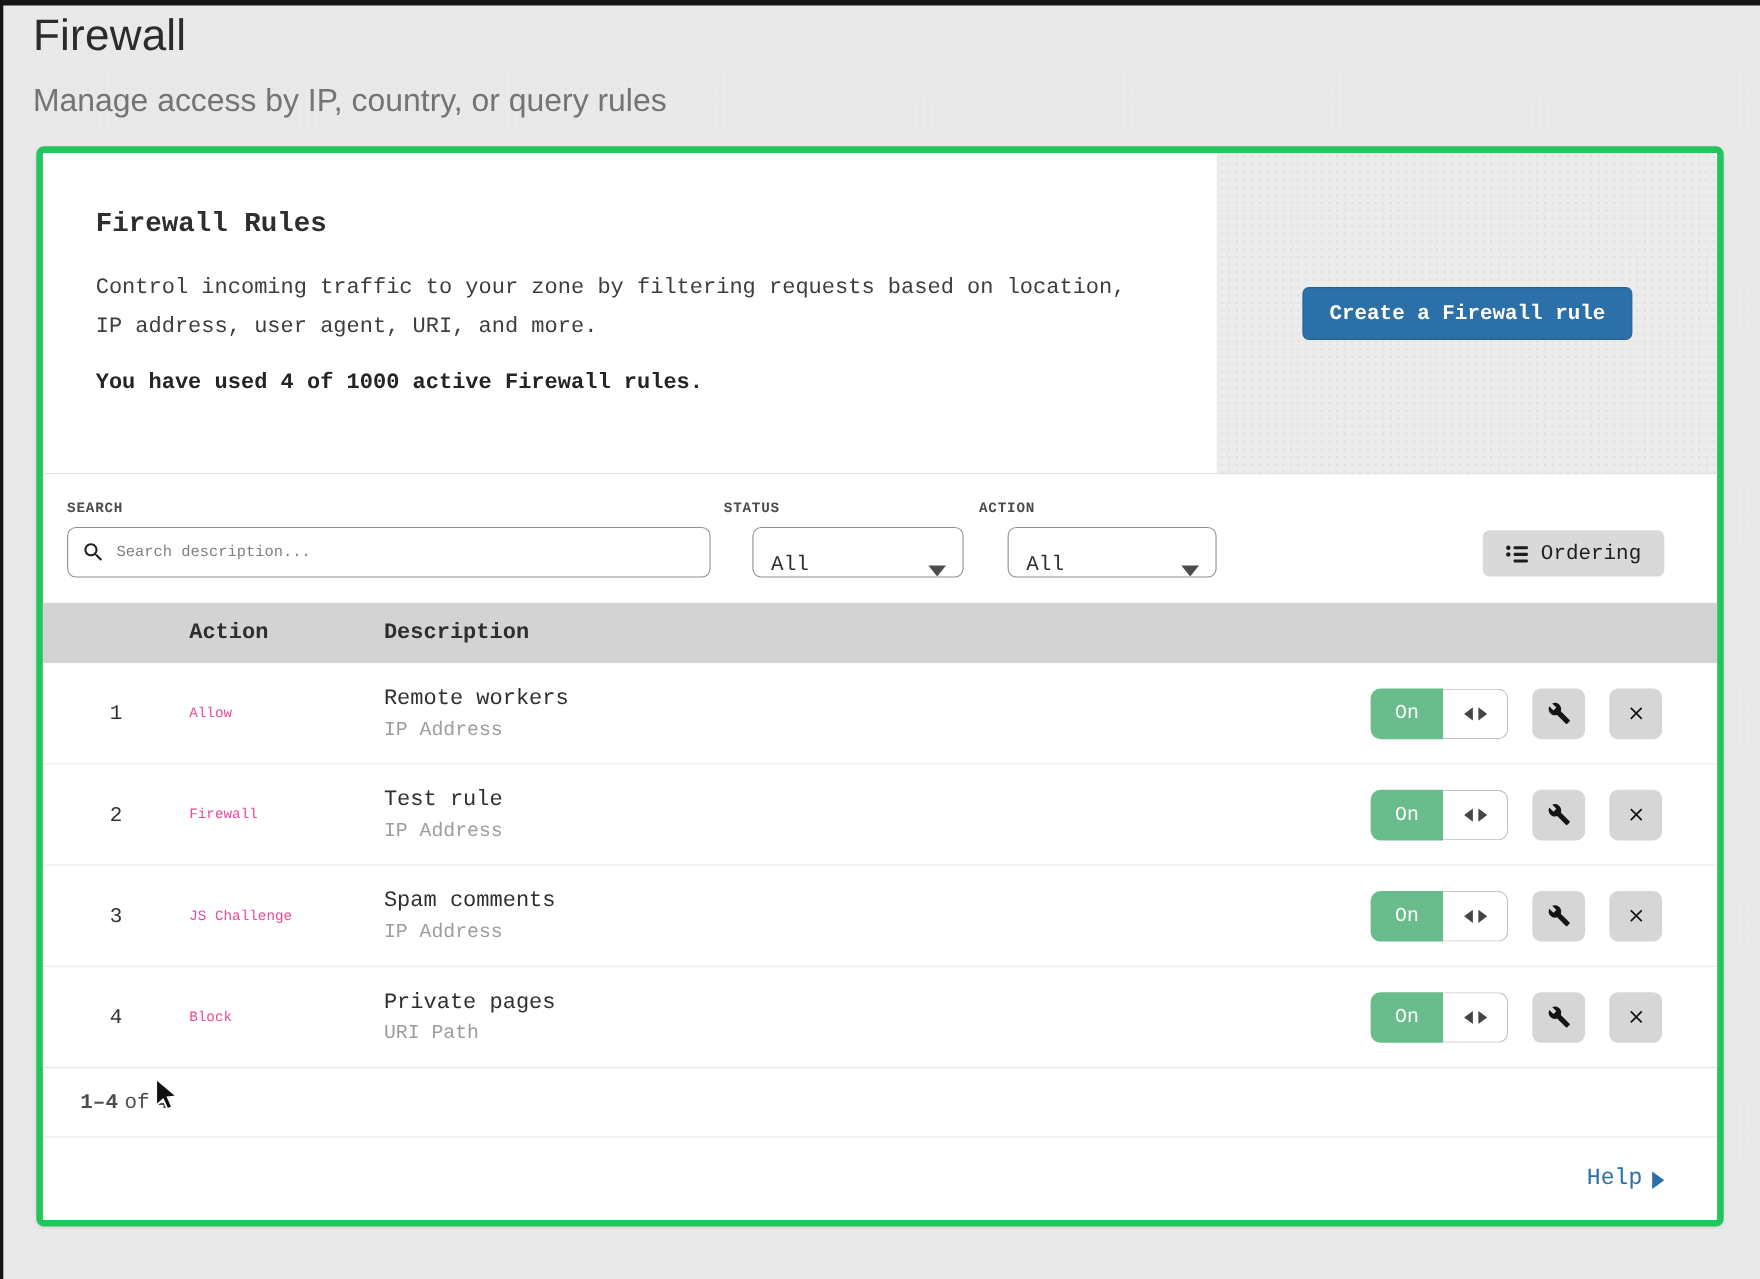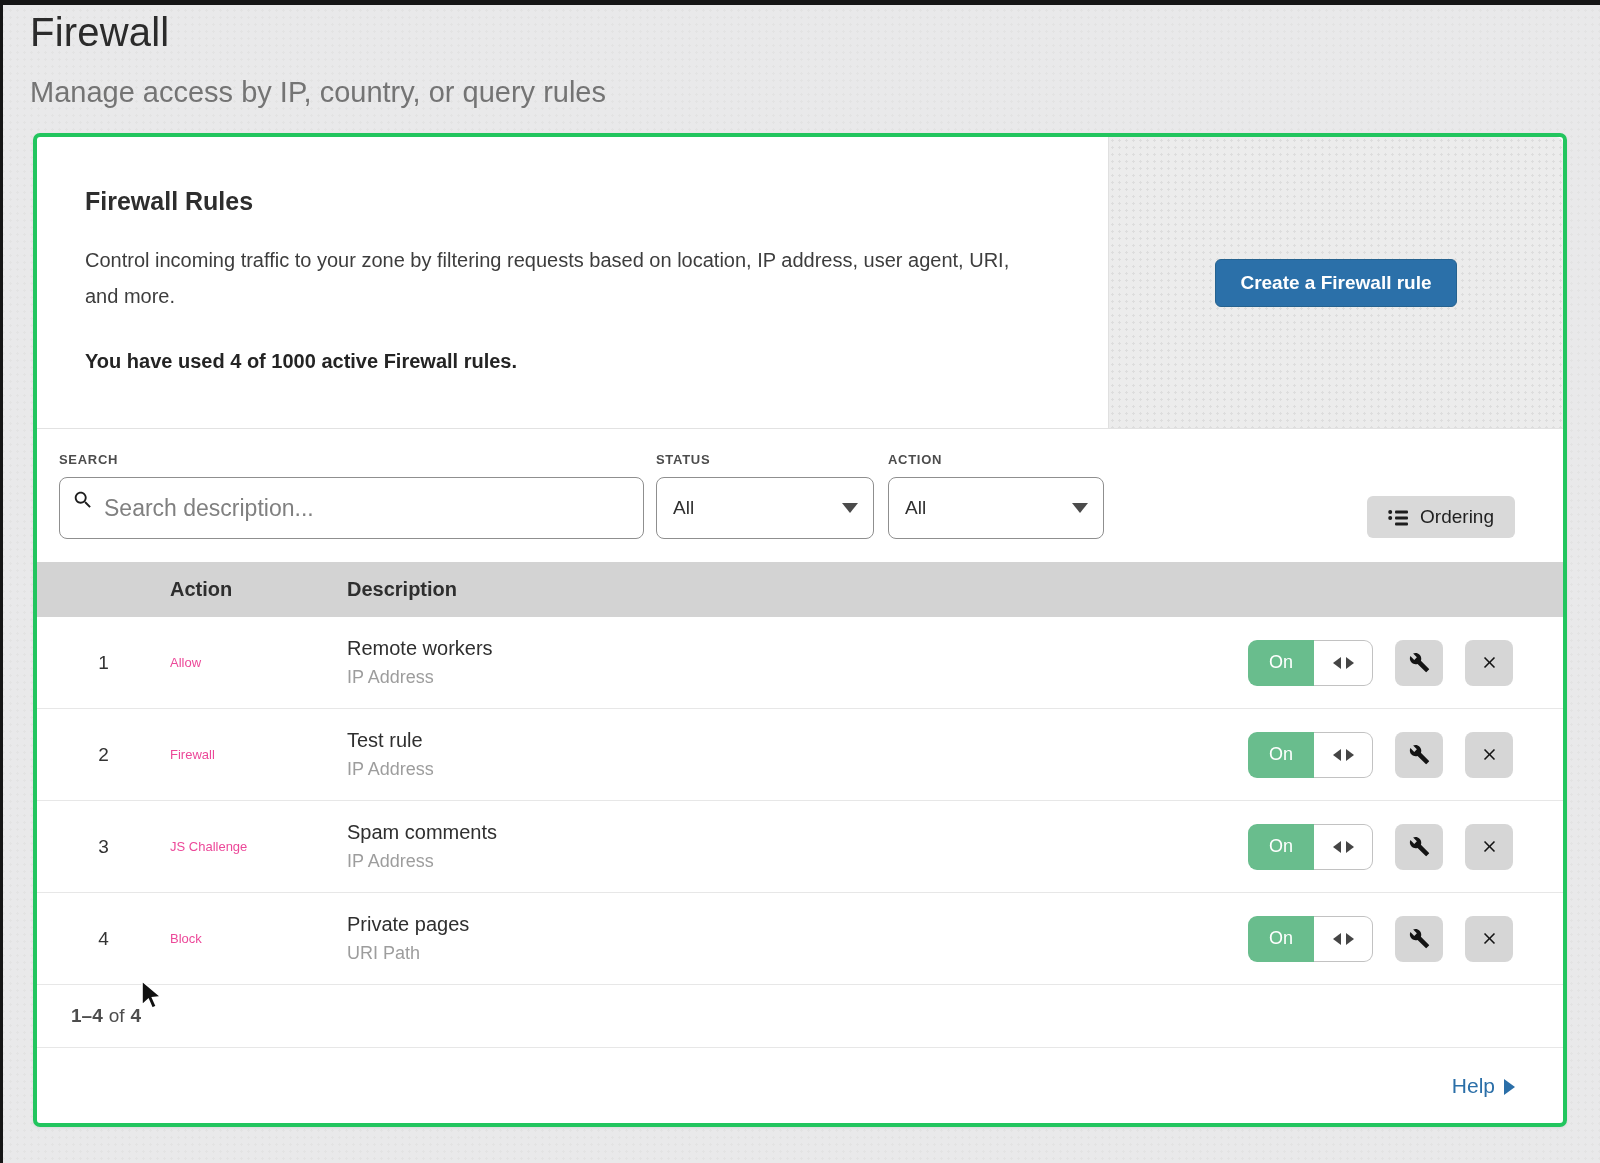--- a/index.html
+++ b/index.html
@@ -15,59 +15,59 @@
   .frame { position:absolute; inset:0; border-top:5px solid #161616; border-left:3px solid #161616; pointer-events:none; z-index:99; }
 
   
   .page-header { padding:10px 30px 24px; }
   .page-title { margin:0; font-size:40px; font-weight:500; color:#2b2b2b; letter-spacing:.2px; }
   .page-subtitle { margin:21px 0 0; font-size:29px; font-weight:400; color:#747474; }
 
   
   .card {
     margin:0 33px; background:#fff; border-radius:7px;
-    border:4px solid #22c55e; box-shadow:0 1px 3px rgba(0,0,0,.07);
+    border:6px solid #22c55e; box-shadow:0 1px 3px rgba(0,0,0,.07);font-family:Liberation Mono, monospace;
   }
 
   
   .card-top { display:flex; border-bottom:1px solid #e2e2e2; min-height:292px; }
   .card-top-left { flex:1; padding:50px 48px 40px; }
   .card-top-right {
     width:455px; border-left:1px solid #e0e0e0; border-radius:0 7px 0 0;
     background-color:#ececec;
     background-image: radial-gradient(circle, #dddddd 1px, transparent 1.3px);
     background-size: 7px 7px;
     display:flex; align-items:center; justify-content:center;
   }
   .rules-heading { margin:0 0 26px; font-size:25px; font-weight:700; color:#2e2e2e; }
   .rules-desc { margin:0; font-size:20px; line-height:1.82; color:#3d3d3d; max-width:950px; }
-  .rules-usage { margin:35px 0 0; font-size:20px; font-weight:700; color:#242424; }
+  .rules-usage { margin:20px 0 0; font-size:20px; font-weight:700; color:#242424; }
   .create-btn {
     background:#2b70a9; color:#fff; font-family:inherit; font-size:19px; font-weight:600;
     border:1px solid #25628f; border-radius:6px; padding:12px 24px; cursor:pointer;
   }
 
   
   .filters { display:flex; align-items:flex-start; padding:20px 48px 23px 22px; }
   .flabel { display:block; font-size:13px; font-weight:700; letter-spacing:.7px; color:#4c4c4c; margin:3px 0 10px; }
   .fg-search { width:585px; margin-right:12px; }
   .fg-status { width:218px; margin-right:14px; }
   .fg-action { width:216px; }
   .fspacer { flex:1; }
   .search-wrap { position:relative; }
   .search-wrap svg { position:absolute; left:13px; top:12px; }
   .search-input {
-    width:100%; height:62px; border:1.5px solid #8f8f8f; border-radius:8px;
-    padding:0 14px 0 44px; font-size:23px; color:#333; font-family:inherit; background:#fff;
+    width:100%; height:46px; border:1.5px solid #8f8f8f; border-radius:8px;
+    padding:0 14px 0 44px; font-size:14px; color:#333; font-family:inherit; background:#fff;
   }
   .search-input::placeholder { color:#808080; }
   .select-box {
-    height:62px; border:1.5px solid #8f8f8f; border-radius:8px; background:#fff;
-    display:flex; align-items:center; padding:0 16px; font-size:19px; color:#2f2f2f;
-    position:relative; cursor:pointer;
+    height:46px; border:1.5px solid #8f8f8f; border-radius:8px; background:#fff;
+    display:flex; align-items:flex-end; padding:0 16px; font-size:19px; color:#2f2f2f;
+    position:relative; cursor:pointer;margin-left:26px;
   }
   .triangle-down { position:absolute; right:15px; width:0; height:0;
     border-left:8px solid transparent; border-right:8px solid transparent; border-top:10px solid #4b4b4b; }
   .ordering-btn {
     align-self:flex-end; margin-bottom:1px; display:flex; align-items:center; gap:11px;
     background:#d9d9d9; border:0; border-radius:6px; height:42px; padding:0 21px;
     font-size:19px; color:#1f1f1f; font-family:inherit; cursor:pointer;
   }
 
   

